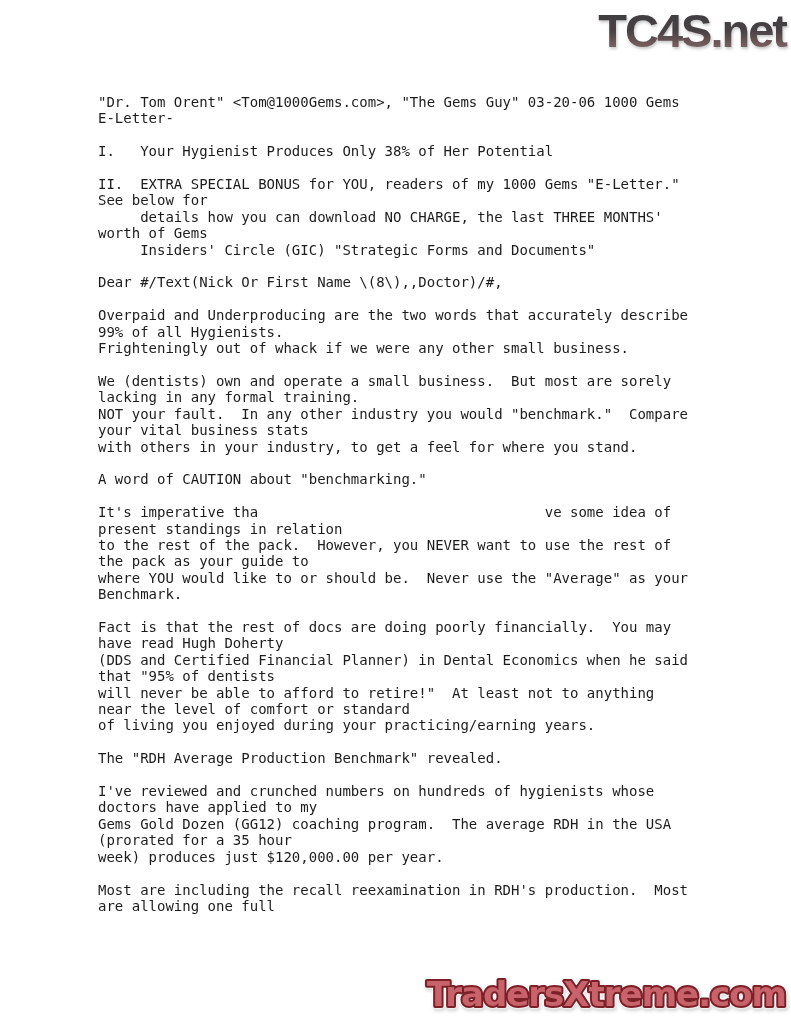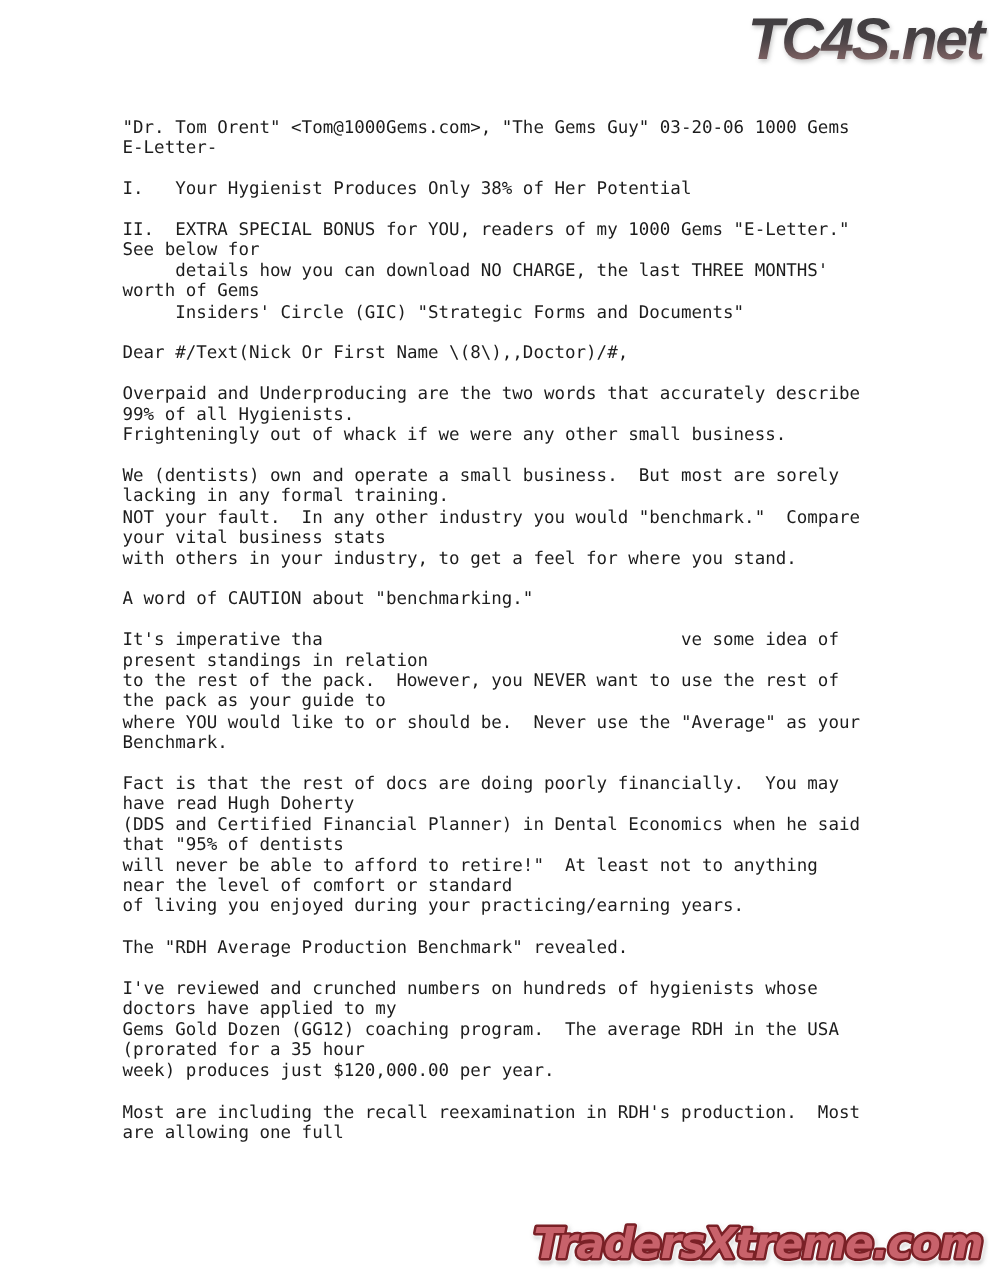--- a/index.html
+++ b/index.html
@@ -15,21 +15,21 @@
     position: absolute;
     left: 98px;
     top: 94px;
     margin: 0;
     font-family: "DejaVu Sans Mono", monospace;
     font-size: 14px;
     line-height: 16.4px;
     color: #1c1c1c;
     white-space: pre;
   }
-  .wm { position: absolute; pointer-events: none; font-style: italic; }
+  .wm { position: absolute; pointer-events: none; }
   .wm-top { top: 0px; right: 1px; }
   .wm-center { left: 238px; top: 477px; }
   .wm-bottom { top: 966px; right: 1px; text-align: center; }
   .tc4s-svg { filter: drop-shadow(1px 2px 1.5px rgba(90,90,90,0.35)); }
   .dlsub-svg { filter: drop-shadow(4px 4px 3px rgba(110,110,110,0.55)); }
   .traders-svg {
     filter: drop-shadow(0 0 1px #ffffff) drop-shadow(0 0 1.5px #ffffff)
             drop-shadow(1px 2px 1px rgba(150,150,150,0.45));
   }
 </style>

